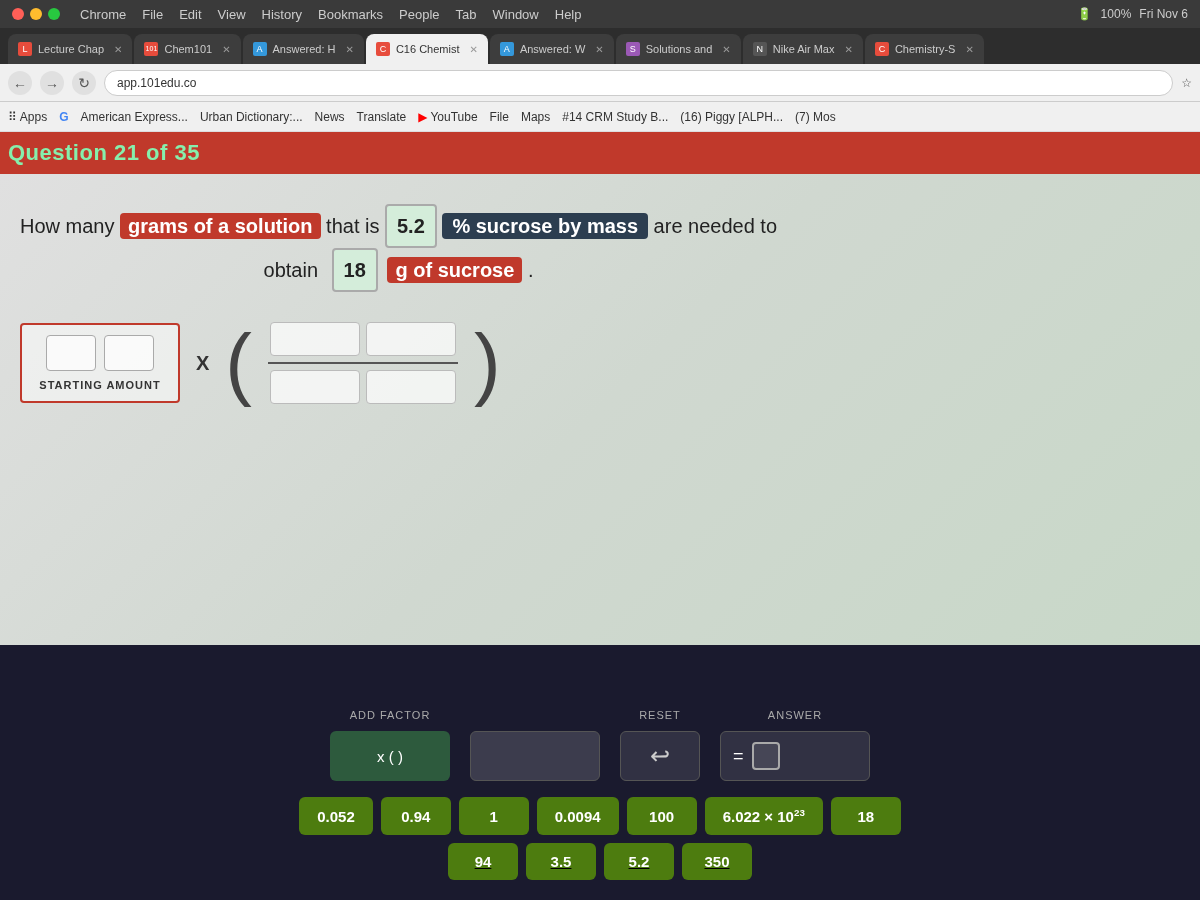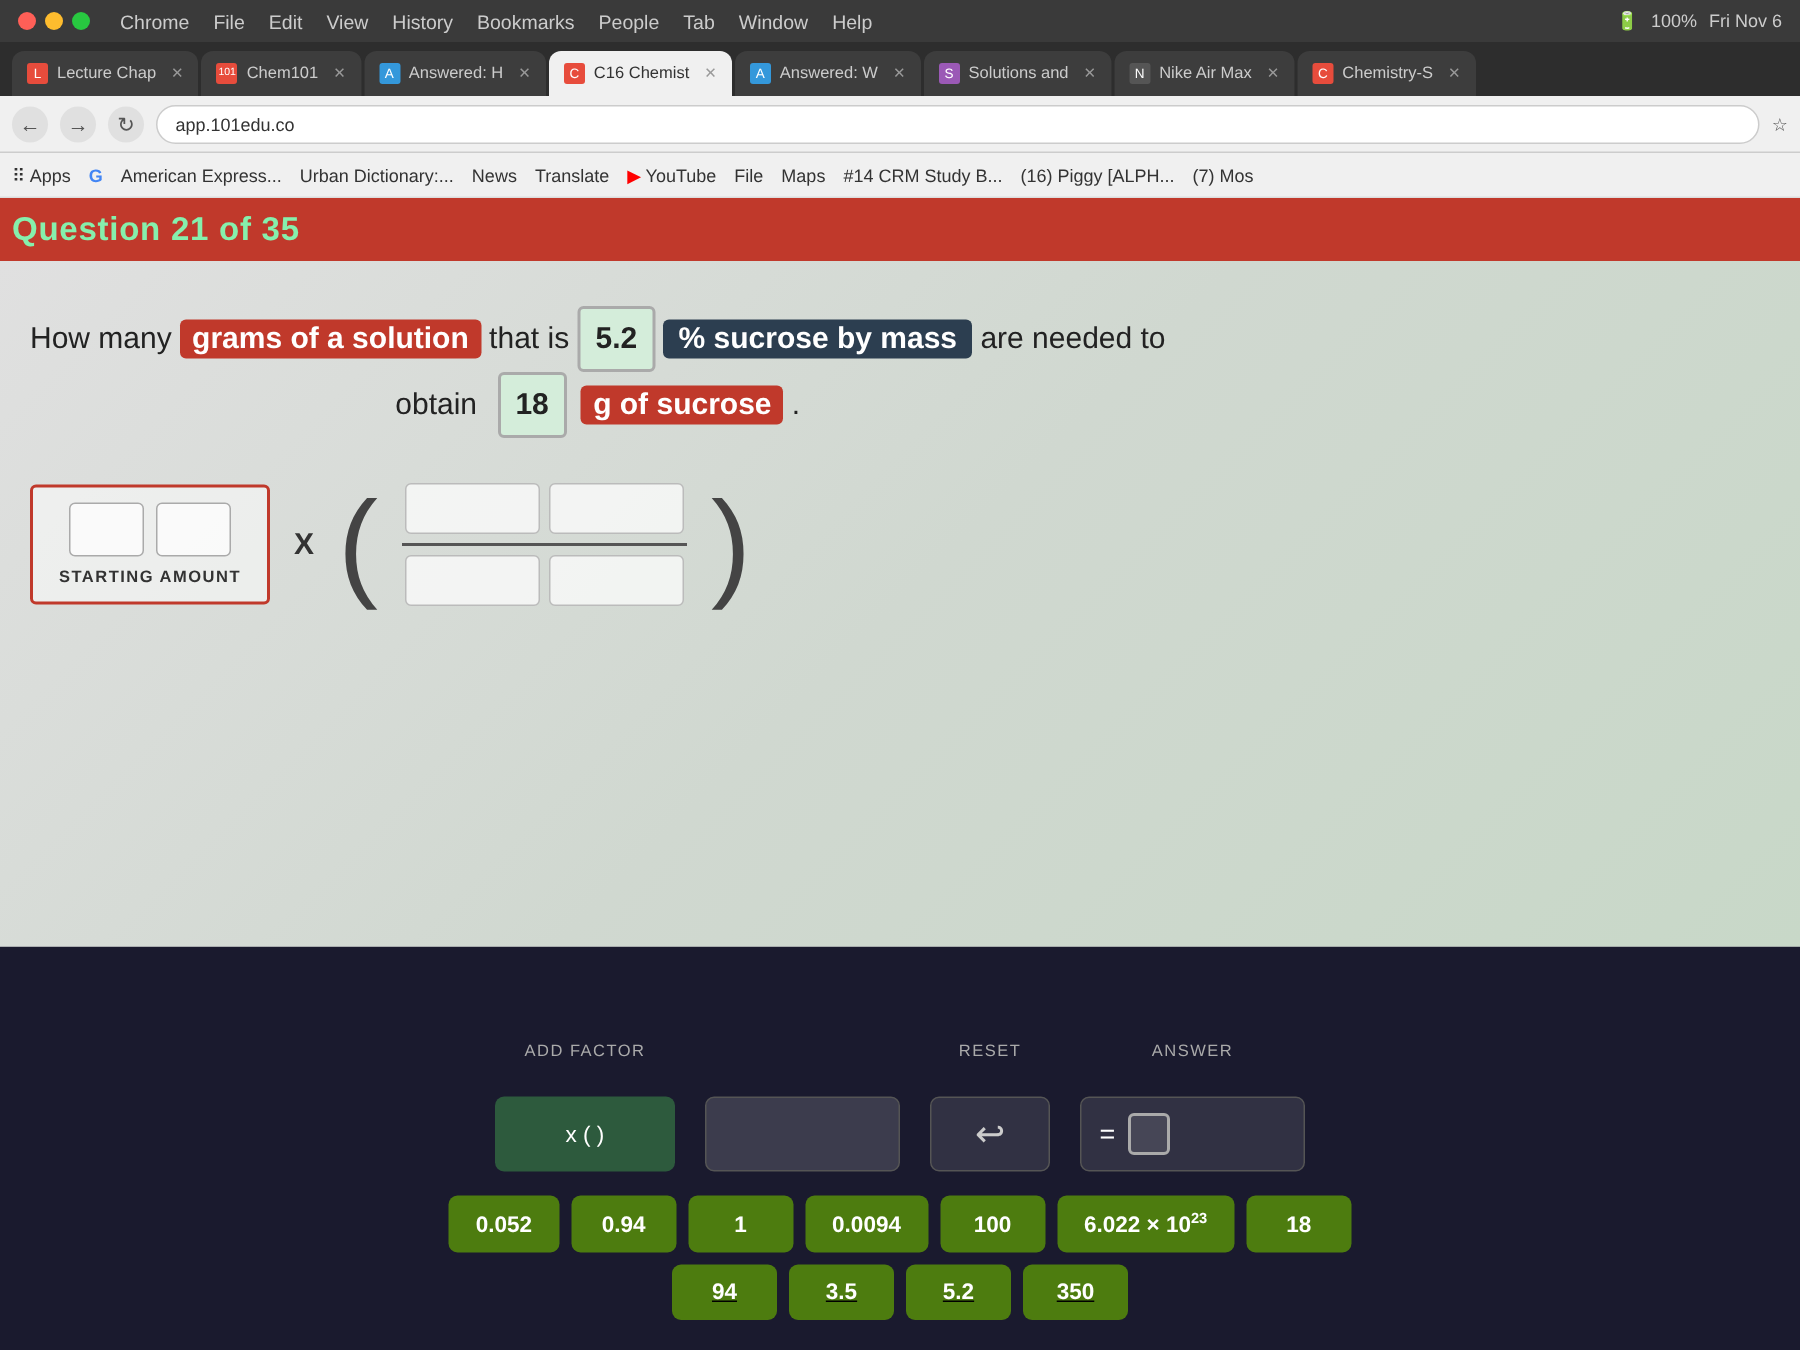--- a/index.html
+++ b/index.html
@@ -61,21 +61,21 @@
     .fraction-row { display: flex; gap: 6px; }
     .frac-box { width: 90px; height: 34px; border: 1px solid #bbb; background: rgba(255,255,255,0.7); border-radius: 4px; }
     .frac-divider { width: 190px; height: 2px; background: #555; margin: 2px 0; }
     .big-paren { font-size: 80px; color: #444; font-weight: 100; line-height: 1; }
 
     
     .bottom-panel { background: #1a1a2e; padding: 16px 30px 20px; }
 
     .controls-row { display: flex; align-items: flex-end; gap: 20px; justify-content: center; margin-bottom: 16px; }
 
-    .control-group { display: flex; flex-direction: column; align-items: center; gap: 24px; margin-top: 48px; }
+    .control-group { display: flex; flex-direction: column; align-items: center; gap: 10px; margin-top: 48px; }
     .control-label { color: #aaa; font-size: 11px; letter-spacing: 1px; text-transform: uppercase; }
 
     .add-factor-btn { background: #2d5a3d; color: white; border: none; border-radius: 6px; padding: 10px 20px; font-size: 15px; cursor: pointer; min-width: 120px; height: 50px; display: flex; align-items: center; justify-content: center; gap: 4px; }
     .blank-input { width: 130px; height: 50px; background: rgba(255,255,255,0.15); border: 1px solid #555; border-radius: 6px; }
     .answer-box { width: 150px; height: 50px; background: rgba(255,255,255,0.1); border: 1px solid #555; border-radius: 6px; display: flex; align-items: center; gap: 8px; padding: 0 12px; color: white; font-size: 18px; }
     .answer-square { width: 28px; height: 28px; border: 2px solid #aaa; background: rgba(255,255,255,0.1); border-radius: 4px; }
     .reset-btn { width: 80px; height: 50px; background: rgba(255,255,255,0.1); border: 1px solid #555; border-radius: 6px; display: flex; align-items: center; justify-content: center; cursor: pointer; font-size: 24px; color: #ccc; }
     .num-btn { padding: 10px 18px; border: none; border-radius: 6px; font-size: 15px; font-weight: 600; cursor: pointer; min-width: 70px; text-align: center; }
     .num-btn-dark { background: #4d7c0f; color: white; }
     .num-btn-red { background: #c0392b; color: white; }

